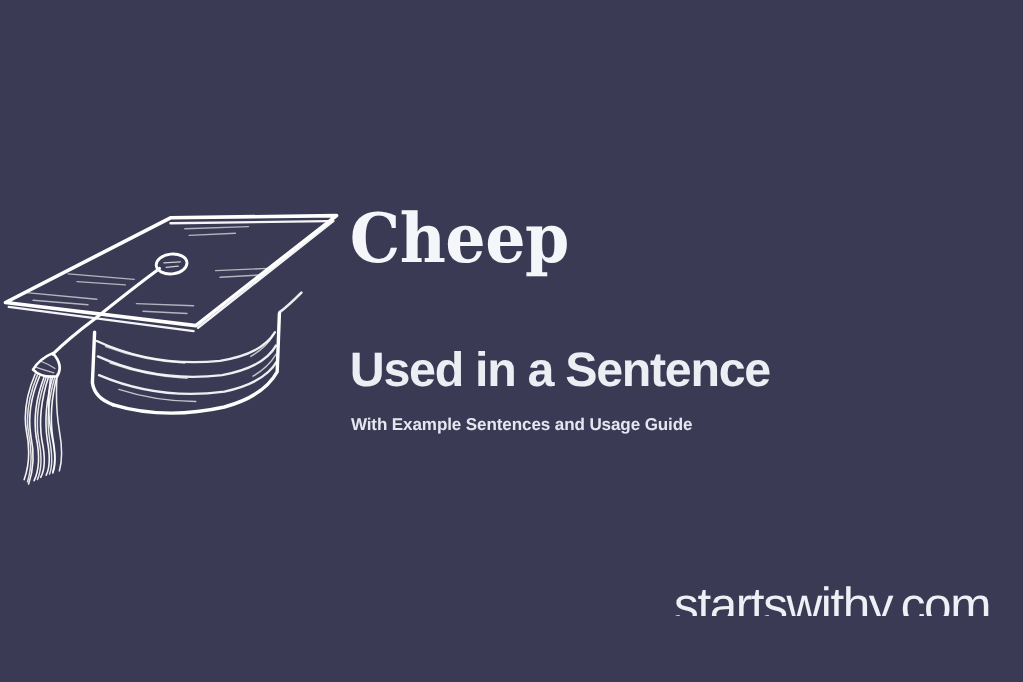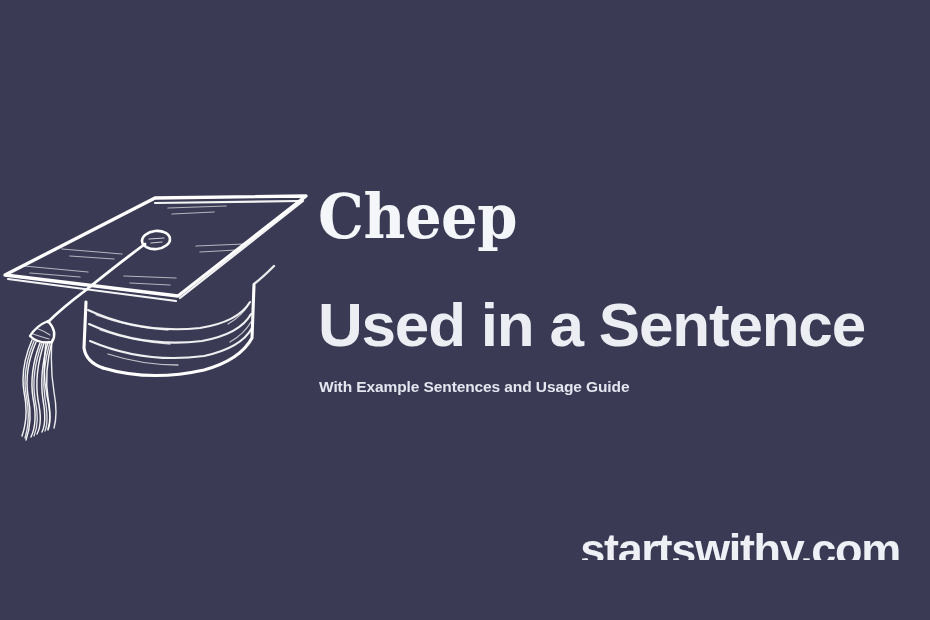--- a/index.html
+++ b/index.html
@@ -54,26 +54,26 @@
     margin: 0;
     white-space: nowrap;
     transform: scaleX(0.93);
     transform-origin: left center;
   }
 
   #phrase-title {
     color: #eceef4;
     font-family: "Liberation Sans", sans-serif;
     font-weight: 700;
-    font-size: 62px;
+    font-size: 44px;
     line-height: 54px;
     letter-spacing: -1.2px;
     margin: 0;
     position: absolute;
-    top: 112px;
+    top: 124px;
     left: 0;
     white-space: nowrap;
   }
 
   #tagline {
     color: #e4e7f0;
     font-family: "Liberation Sans", sans-serif;
     font-weight: 700;
     font-size: 15.5px;
     line-height: 15.5px;
@@ -85,21 +85,21 @@
     white-space: nowrap;
   }
 
   
   #site-brand {
     position: absolute;
     right: 30px;
     top: 526px;
     color: #eef0f6;
     font-family: "Liberation Sans", sans-serif;
-    font-weight: 700;
+    font-weight: 400;
     font-size: 45px;
     line-height: 48px;
     letter-spacing: -1.3px;
     white-space: nowrap;
     text-align: right;
   }
 </style>
 </head>
 <body>
 

